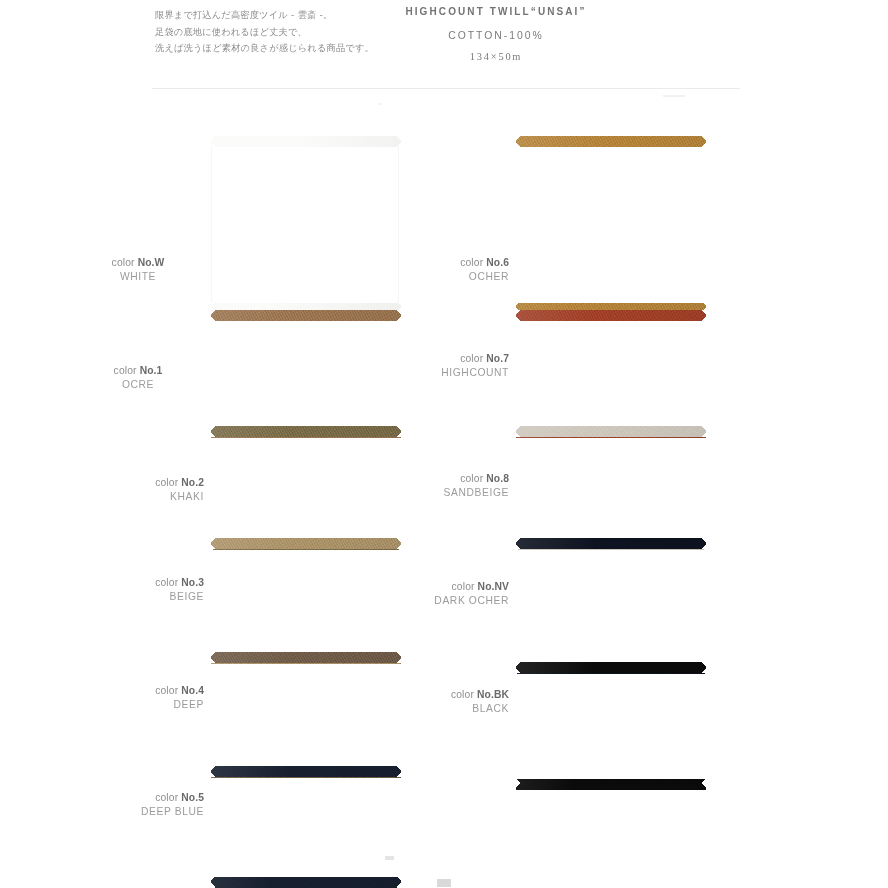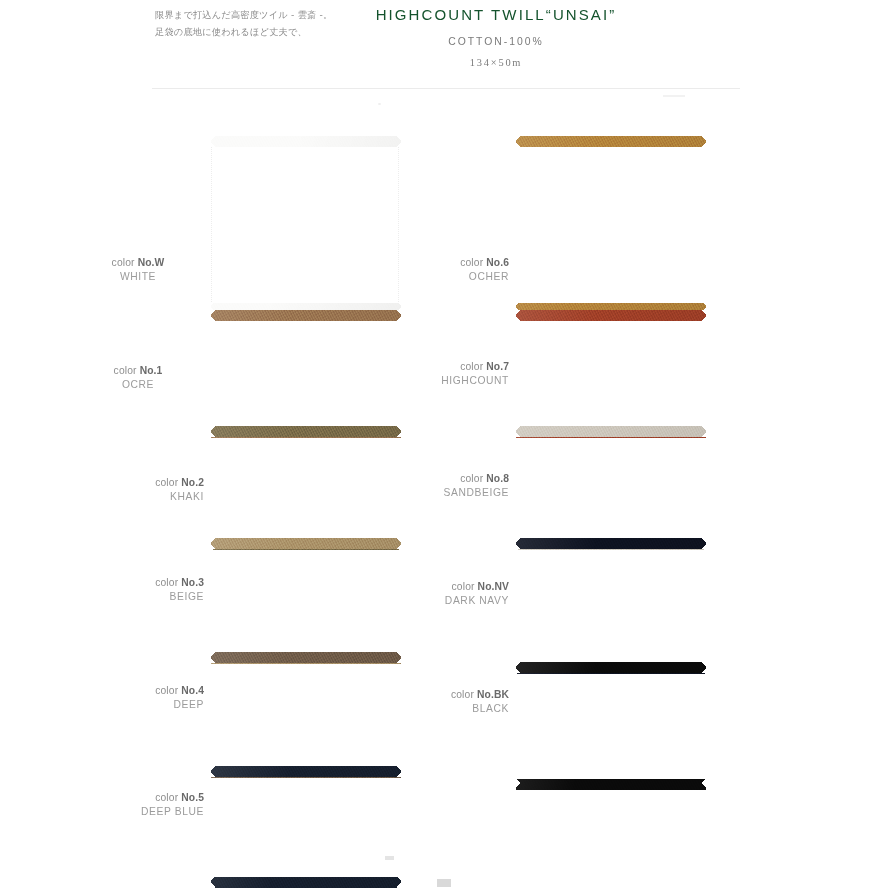--- a/index.html
+++ b/index.html
@@ -38,24 +38,24 @@
   }
   #en-block {
     position: absolute;
     left: 336px;
     top: 6px;
     width: 320px;
     text-align: center;
     color: #6b6b6b;
   }
   #title-main {
-    font-size: 15px;
-    font-weight: normal;
+    font-size: 10px;
+    font-weight: bold;
     letter-spacing: 2.1px;
-    color: #14532d;
+    color: #737373;
     white-space: nowrap;
   }
   #title-sub {
     margin-top: 13px;
     font-size: 10.4px;
     letter-spacing: 2.0px;
     color: #7a7a7a;
     white-space: nowrap;
   }
   #title-spec {
@@ -229,20 +229,21 @@
   }
 </style>
 </head>
 <body>
 
 <div id="header">
 
   <div id="jp-block">
     <div>限界まで打込んだ高密度ツイル - 雲斎 -。</div>
     <div>足袋の底地に使われるほど丈夫で、</div>
+    <div>洗えば洗うほど素材の良さが感じられる商品です。</div>
   </div>
 
   <div id="en-block">
     <div id="title-main">HIGHCOUNT TWILL“UNSAI”</div>
     <div id="title-sub">COTTON-100%</div>
     <div id="title-spec">134×50m</div>
   </div>
 
 </div>
 
@@ -324,21 +325,21 @@
     <div class="label" style="top: 120px;">
       <div class="ln1"><span>color </span><b>No.6</b></div>
       <div class="ln2">OCHER</div>
     </div>
     <div class="swatch" style="top: 174px; height: 128px; background: rgb(160, 63, 39);">
       <div class="weave" style="opacity: 0.95;"></div>
       <div class="sheen"></div>
       <div class="side-l"></div>
       <div class="side-r"></div>
     </div>
-    <div class="label" style="top: 224px;">
+    <div class="label" style="top: 216px;">
       <div class="ln1"><span>color </span><b>No.7</b></div>
       <div class="ln2">HIGHCOUNT</div>
     </div>
     <div class="swatch" style="top: 290px; height: 124px; background: rgb(205, 199, 188);">
       <div class="weave" style="opacity: 0.95;"></div>
       <div class="sheen"></div>
       <div class="side-l"></div>
       <div class="side-r"></div>
     </div>
     <div class="label" style="top: 336px;">
@@ -346,21 +347,21 @@
       <div class="ln2">SANDBEIGE</div>
     </div>
     <div class="swatch" style="top: 402px; height: 136px; background: rgb(13, 18, 32);">
       <div class="weave" style="opacity: 0.7;"></div>
       <div class="sheen"></div>
       <div class="side-l"></div>
       <div class="side-r"></div>
     </div>
     <div class="label" style="top: 444px;">
       <div class="ln1"><span>color </span><b>No.NV</b></div>
-      <div class="ln2">DARK NAVY</div>
+      <div class="ln2">DARK OCHER</div>
     </div>
     <div class="swatch" style="top: 526px; height: 128px; background: rgb(10, 10, 10);">
       <div class="weave" style="opacity: 0.6;"></div>
       <div class="sheen"></div>
       <div class="side-l"></div>
       <div class="side-r"></div>
     </div>
     <div class="label" style="top: 552px;">
       <div class="ln1"><span>color </span><b>No.BK</b></div>
       <div class="ln2">BLACK</div>

